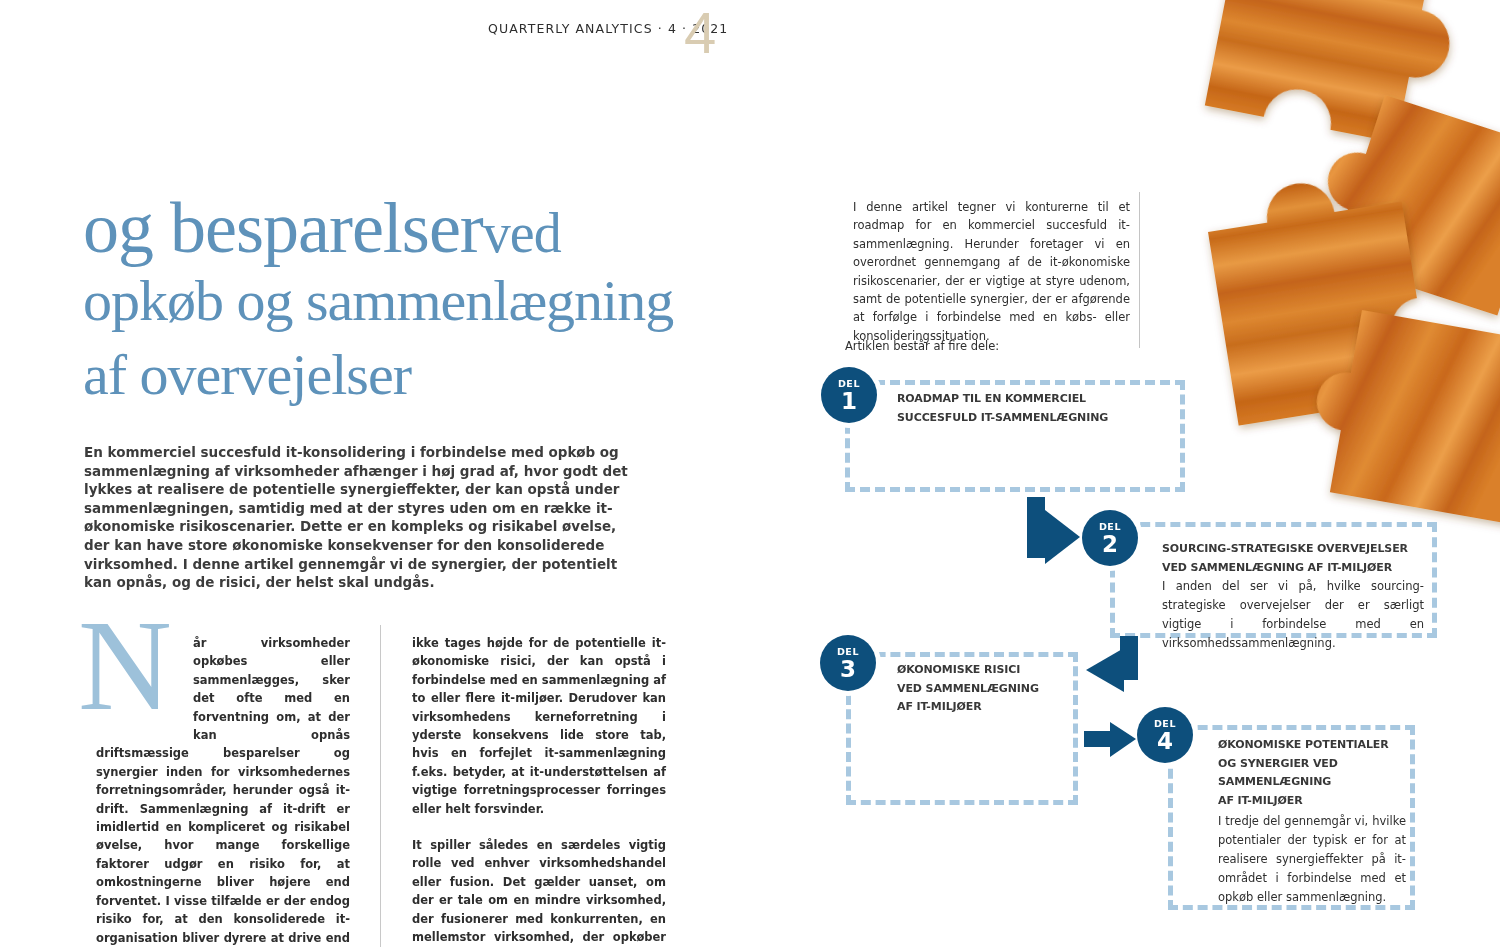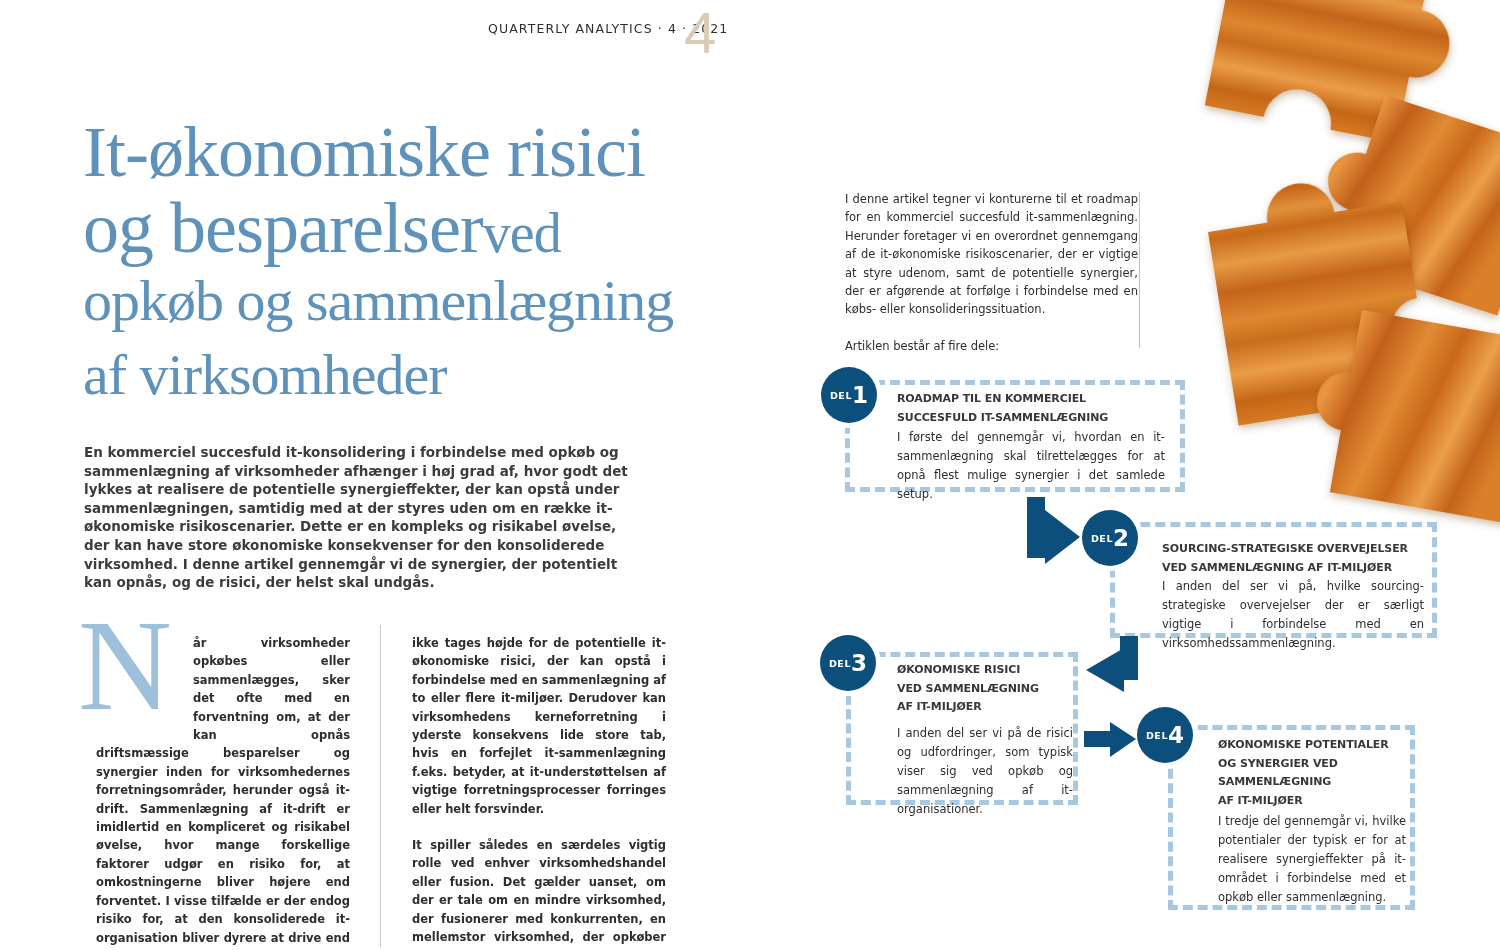--- a/index.html
+++ b/index.html
@@ -31,32 +31,32 @@
   .col2{left:400px;}
   .bodycol p{margin:12px;font-weight:bold;}
   .bodycol p + p{margin-top:18px;}
   .coldiv{left:380px;top:625px;width:1px;height:322px;background:#c8c8c8;}
   .dropcap-spacer{float:left;width:97px;height:93px;}
   .dropcap{position:absolute;left:-6px;top:-22px;font-family:"Liberation Serif","DejaVu Serif",serif;
            font-size:130px;line-height:130px;color:#9dc1da;}
 
   
   .rintro{left:845px;top:190px;width:293px;font-size:11.5px;line-height:18.4px;text-align:justify;}
-  .rintro p{margin:0;}
+  .rintro p{margin:8px;}
   .leadin{left:845px;top:337px;font-size:11.5px;line-height:18px;}
   .rdiv{left:1139px;top:192px;width:1px;height:156px;background:#c4c4c4;}
 
   
   .flowbox{position:absolute;border:5px dashed #a8c8e0;box-sizing:border-box;}
   .box1{left:845px;top:380px;width:340px;height:112px;}
   .box2{left:1110px;top:522px;width:327px;height:116px;}
   .box3{left:846px;top:652px;width:232px;height:153px;}
   .box4{left:1168px;top:725px;width:247px;height:185px;}
   .badge{position:absolute;width:56px;height:56px;border-radius:50%;background:#0d4f7c;
-         box-shadow:0 0 0 5px #ffffff;color:#ffffff;display:flex;flex-direction:row;
+         box-shadow:0 0 0 5px #ffffff;color:#ffffff;display:flex;flex-direction:column;
          align-items:center;justify-content:center;text-align:center;}
   .badge .lbl{font-size:9.5px;font-weight:bold;letter-spacing:.6px;line-height:11px;}
   .badge .num{font-size:23px;font-weight:bold;line-height:24px;}
   .badge1{left:821px;top:367px;}
   .badge2{left:1082px;top:510px;}
   .badge3{left:820px;top:635px;}
   .badge4{left:1137px;top:707px;}
   .part-title{position:absolute;font-weight:bold;font-size:11px;line-height:18.5px;
               letter-spacing:-.1px;color:#383838;white-space:pre-line;}
   .pt1{left:897px;top:390px;width:240px;}
@@ -115,24 +115,23 @@
       <path filter="url(#pzshadow)" fill="url(#wood2)" transform="translate(235,95) rotate(18)" d="M0,0 H175 V175 H0 V120 A29,29 0 1 1 0,62 V0 Z"></path>
     </g>
     <g>
       <path filter="url(#pzshadow)" fill="url(#wood1)" transform="translate(58,232) rotate(-9)" d="M0,0 H60 A33,33 0 1 1 128,0 H196 V98 A29,29 0 1 0 196,158 V196 H0 Z"></path>
     </g>
     <g>
       <path filter="url(#pzshadow)" fill="url(#wood2)" transform="translate(212,310) rotate(10)" d="M0,0 H185 V185 H0 V122 A29,29 0 1 1 0,64 V0 Z"></path>
     </g>
   </svg>
 
-  <div class="abs ttl t1">It-økonomiske risici</div>
   <div class="abs ttl t2"><span>og besparelser</span><span class="small">ved</span></div>
   <div class="abs ttl t3">opkøb og sammenlægning</div>
-  <div class="abs ttl t4">af virksomheder</div>
+  <div class="abs ttl t4">af overvejelser</div>
 
   <div class="abs standfirst">En kommerciel succesfuld it-konsolidering i forbindelse med opkøb og sammenlægning af virksomheder afhænger i høj grad af, hvor godt det lykkes at realisere de potentielle synergieffekter, der kan opstå under sammenlægningen, samtidig med at der styres uden om en række it-økonomiske risikoscenarier. Dette er en kompleks og risikabel øvelse, der kan have store økonomiske konsekvenser for den konsoliderede virksomhed. I denne artikel gennemgår vi de synergier, der potentielt kan opnås, og de risici, der helst skal undgås.</div>
 
   <div class="abs bodycol col1">
     <span class="dropcap">N</span>
     <p><span class="dropcap-spacer"></span><span>år virksomheder opkøbes eller sammenlægges, sker det ofte med en forventning om, at der kan opnås driftsmæssige besparelser og synergier inden for virksomhedernes forretningsområder, herunder også it-drift. Sammenlægning af it-drift er imidlertid en kompliceret og risikabel øvelse, hvor mange forskellige faktorer udgør en risiko for, at omkostningerne bliver højere end forventet. I visse tilfælde er der endog risiko for, at den konsoliderede it-organisation bliver dyrere at drive end de oprindelige it-organisationer samlet set.</span></p>
     <p>Et virksomhedsopkøb eller en fusion kan derfor ende som en mindre god business case, hvis der</p>
   </div>
   <div class="abs coldiv"></div>
   <div class="abs bodycol col2">
@@ -146,40 +145,38 @@
   <div class="abs leadin">Artiklen består af fire dele:</div>
   <div class="abs rdiv"></div>
 
   <div class="flowbox box1"></div>
   <div class="badge badge1">
     <span class="lbl">DEL</span>
     <span class="num">1</span>
   </div>
   <div class="part-title pt1">ROADMAP TIL EN KOMMERCIEL
 SUCCESFULD IT-SAMMENLÆGNING</div>
-  <div class="part-text px1">I første del gennemgår vi, hvordan en it-sammenlægning skal tilrettelægges for at opnå flest mulige synergier i det samlede setup.</div>
 
   <div class="flowbox box2"></div>
   <div class="badge badge2">
     <span class="lbl">DEL</span>
     <span class="num">2</span>
   </div>
   <div class="part-title pt2">SOURCING-STRATEGISKE OVERVEJELSER
 VED SAMMENLÆGNING AF IT-MILJØER</div>
   <div class="part-text px2">I anden del ser vi på, hvilke sourcing-strategiske overvejelser der er særligt vigtige i forbindelse med en virksomhedssammenlægning.</div>
 
   <div class="flowbox box3"></div>
   <div class="badge badge3">
     <span class="lbl">DEL</span>
     <span class="num">3</span>
   </div>
   <div class="part-title pt3">ØKONOMISKE RISICI
 VED SAMMENLÆGNING
 AF IT-MILJØER</div>
-  <div class="part-text px3">I anden del ser vi på de risici og udfordringer, som typisk viser sig ved opkøb og sammenlægning af it-organisationer.</div>
 
   <div class="flowbox box4"></div>
   <div class="badge badge4">
     <span class="lbl">DEL</span>
     <span class="num">4</span>
   </div>
   <div class="part-title pt4">ØKONOMISKE POTENTIALER
 OG SYNERGIER VED
 SAMMENLÆGNING
 AF IT-MILJØER</div>

